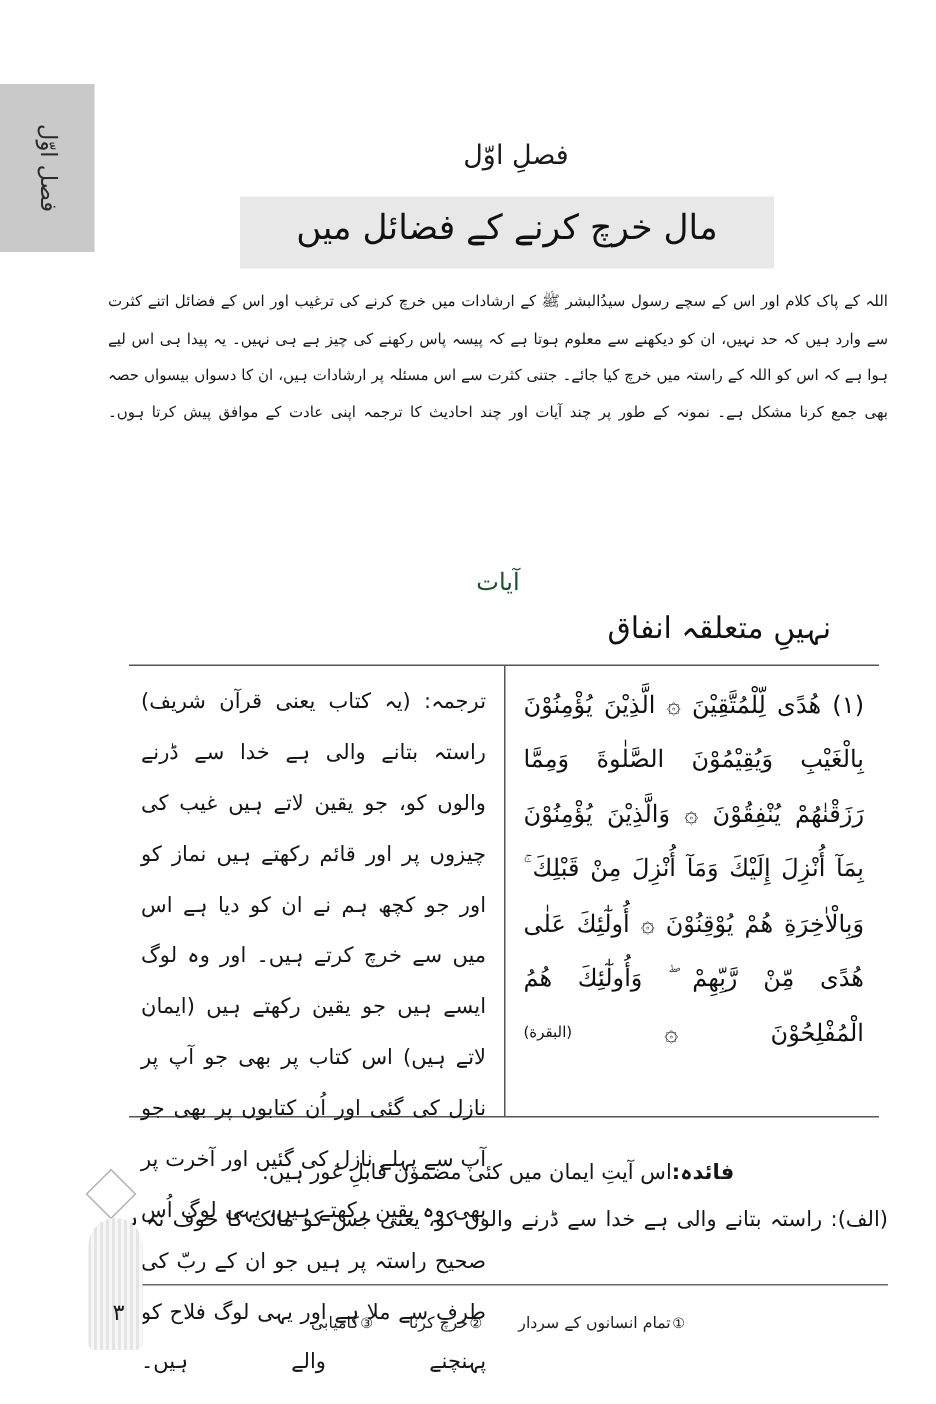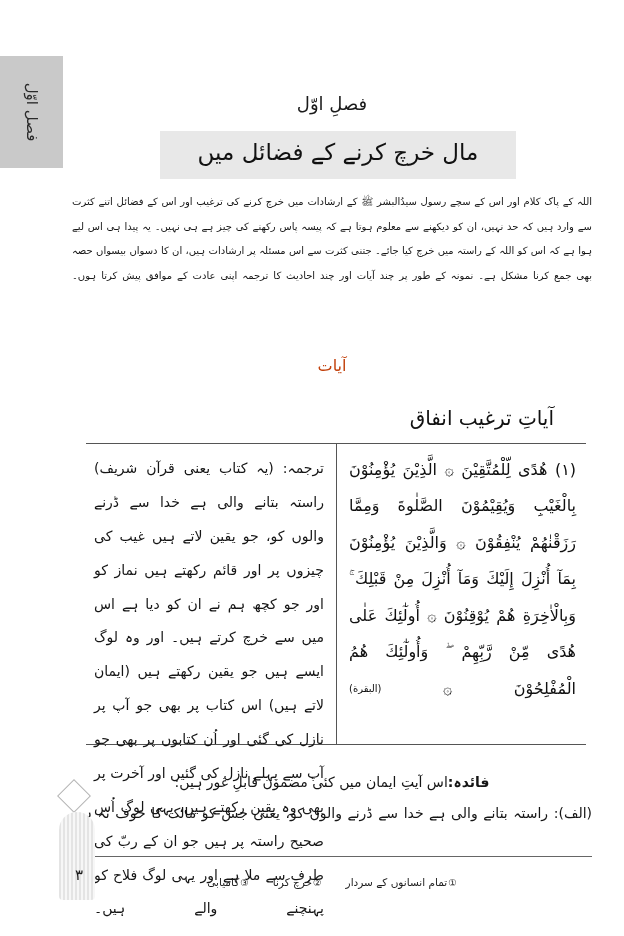--- a/index.html
+++ b/index.html
@@ -47,21 +47,21 @@
     left: 72px;
     top: 0;
     width: 520px;
     height: 936px;
   }
 
   
   #section-heading {
     position: absolute;
     top: 92px;
-    left: 0;
+    left: 12px;
     width: 520px;
     text-align: center;
     font-size: 18px;
     color: #1a1a1a;
     line-height: 1.3;
   }
 
   
   #title-banner {
     position: absolute;
@@ -91,26 +91,26 @@
     line-height: 2.45;
     color: #161616;
     text-align: justify;
     text-align-last: justify;
     direction: rtl;
   }
 
   
   #ayaat-label {
     position: absolute;
-    top: 356px;
+    top: 378px;
     left: 0;
     width: 520px;
     text-align: center;
     font-size: 16px;
-    color: #c2410c;
+    color: #14532d;
   }
 
   
   #ayaat-subheading {
     position: absolute;
     top: 405px;
     right: 38px;
     font-size: 20px;
     color: #111111;
     line-height: 1.35;
@@ -264,21 +264,21 @@
     <div id="section-heading">فصلِ اوّل</div>
 
     <div id="title-banner">
       <span class="banner-text">مال خرچ کرنے کے فضائل میں</span>
     </div>
 
     <div id="intro-paragraph">اللہ کے پاک کلام اور اس کے سچے رسول سیدُالبشر ﷺ کے ارشادات میں خرچ کرنے کی ترغیب اور اس کے فضائل اتنے کثرت سے وارد ہیں کہ حد نہیں، ان کو دیکھنے سے معلوم ہوتا ہے کہ پیسہ پاس رکھنے کی چیز ہے ہی نہیں۔ یہ پیدا ہی اس لیے ہوا ہے کہ اس کو اللہ کے راستہ میں خرچ کیا جائے۔ جتنی کثرت سے اس مسئلہ پر ارشادات ہیں، ان کا دسواں بیسواں حصہ بھی جمع کرنا مشکل ہے۔ نمونہ کے طور پر چند آیات اور چند احادیث کا ترجمہ اپنی عادت کے موافق پیش کرتا ہوں۔</div>
 
     <div id="ayaat-label">آیات</div>
 
-    <div id="ayaat-subheading">آیاتِ ترغیب انفاق</div>
+    <div id="ayaat-subheading">نہیںِ متعلقہ انفاق</div>
 
     <div id="verse-table">
       <div class="col-arabic">
         <div class="arabic-verse">
           <span>(۱) هُدًى لِّلْمُتَّقِيْنَ ۞ الَّذِيْنَ يُؤْمِنُوْنَ بِالْغَيْبِ وَيُقِيْمُوْنَ الصَّلٰوةَ وَمِمَّا رَزَقْنٰهُمْ يُنْفِقُوْنَ ۞ وَالَّذِيْنَ يُؤْمِنُوْنَ بِمَآ أُنْزِلَ إِلَيْكَ وَمَآ أُنْزِلَ مِنْ قَبْلِكَ ۚ وَبِالْاٰخِرَةِ هُمْ يُوْقِنُوْنَ ۞ أُولٰٓئِكَ عَلٰى هُدًى مِّنْ رَّبِّهِمْ ۖ وَأُولٰٓئِكَ هُمُ الْمُفْلِحُوْنَ ۞</span>
           <span class="surah-ref">(البقرة)</span>
         </div>
       </div>
       <div class="col-urdu">
         <div class="urdu-translation">ترجمہ: (یہ کتاب یعنی قرآن شریف) راستہ بتانے والی ہے خدا سے ڈرنے والوں کو، جو یقین لاتے ہیں غیب کی چیزوں پر اور قائم رکھتے ہیں نماز کو اور جو کچھ ہم نے ان کو دیا ہے اس میں سے خرچ کرتے ہیں۔ اور وہ لوگ ایسے ہیں جو یقین رکھتے ہیں (ایمان لاتے ہیں) اس کتاب پر بھی جو آپ پر نازل کی گئی اور اُن کتابوں پر بھی جو آپ سے پہلے نازل کی گئیں اور آخرت پر بھی وہ یقین رکھتے ہیں، یہی لوگ اُس صحیح راستہ پر ہیں جو ان کے ربّ کی طرف سے ملا ہے اور یہی لوگ فلاح کو پہنچنے والے ہیں۔</div>

